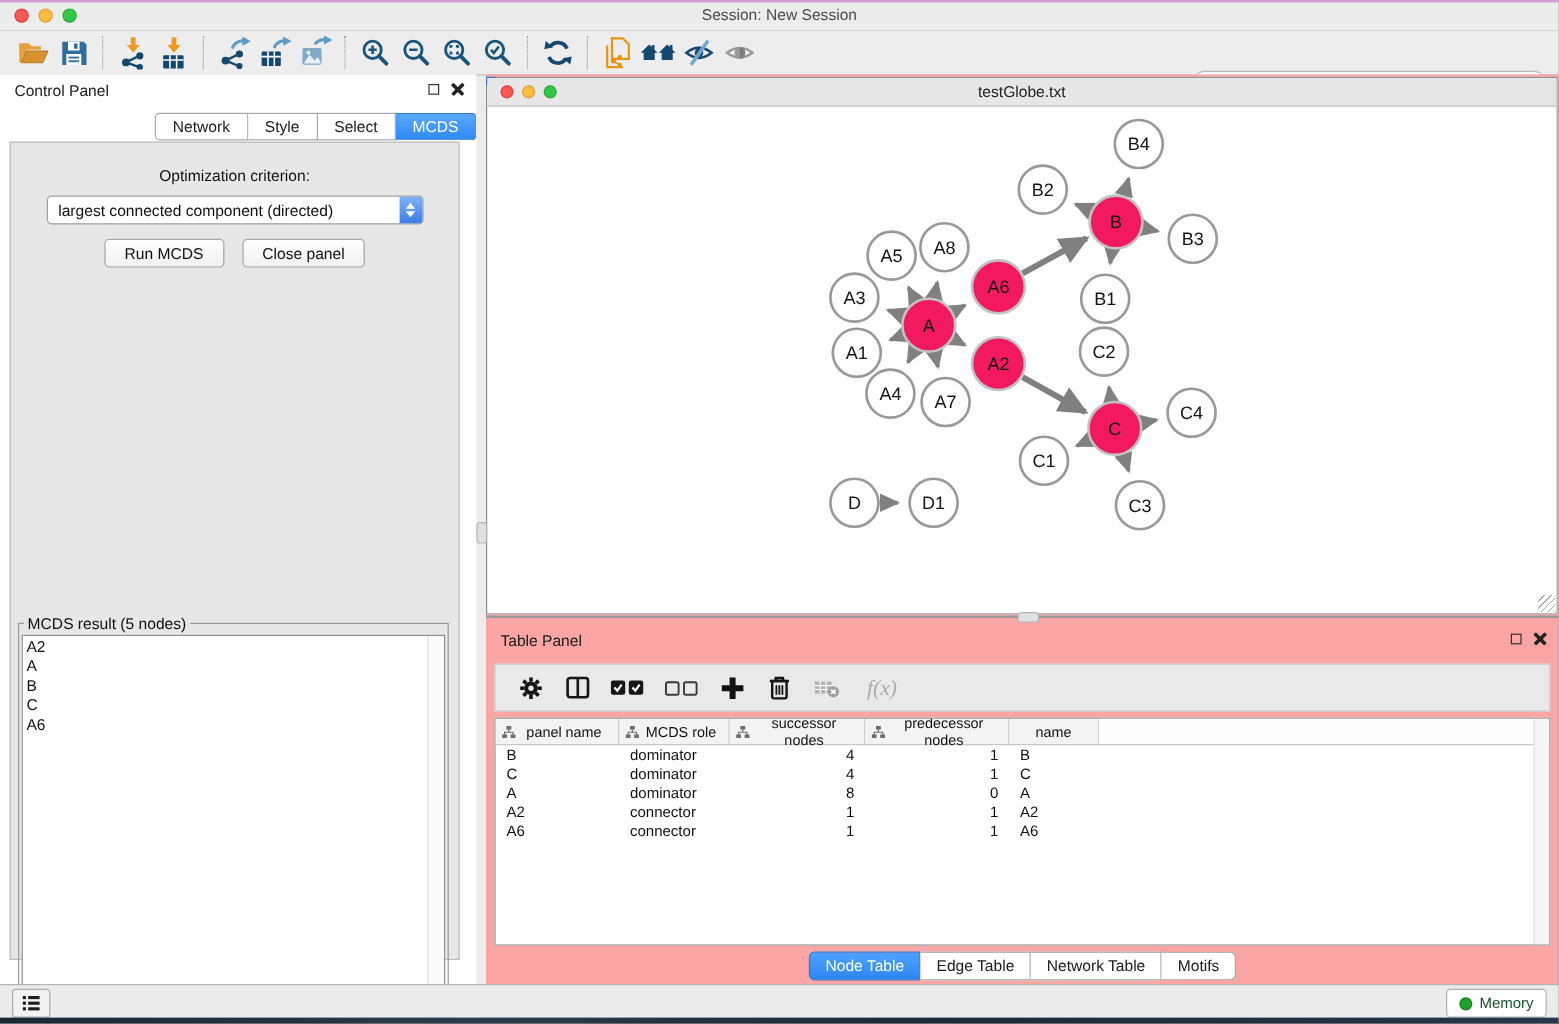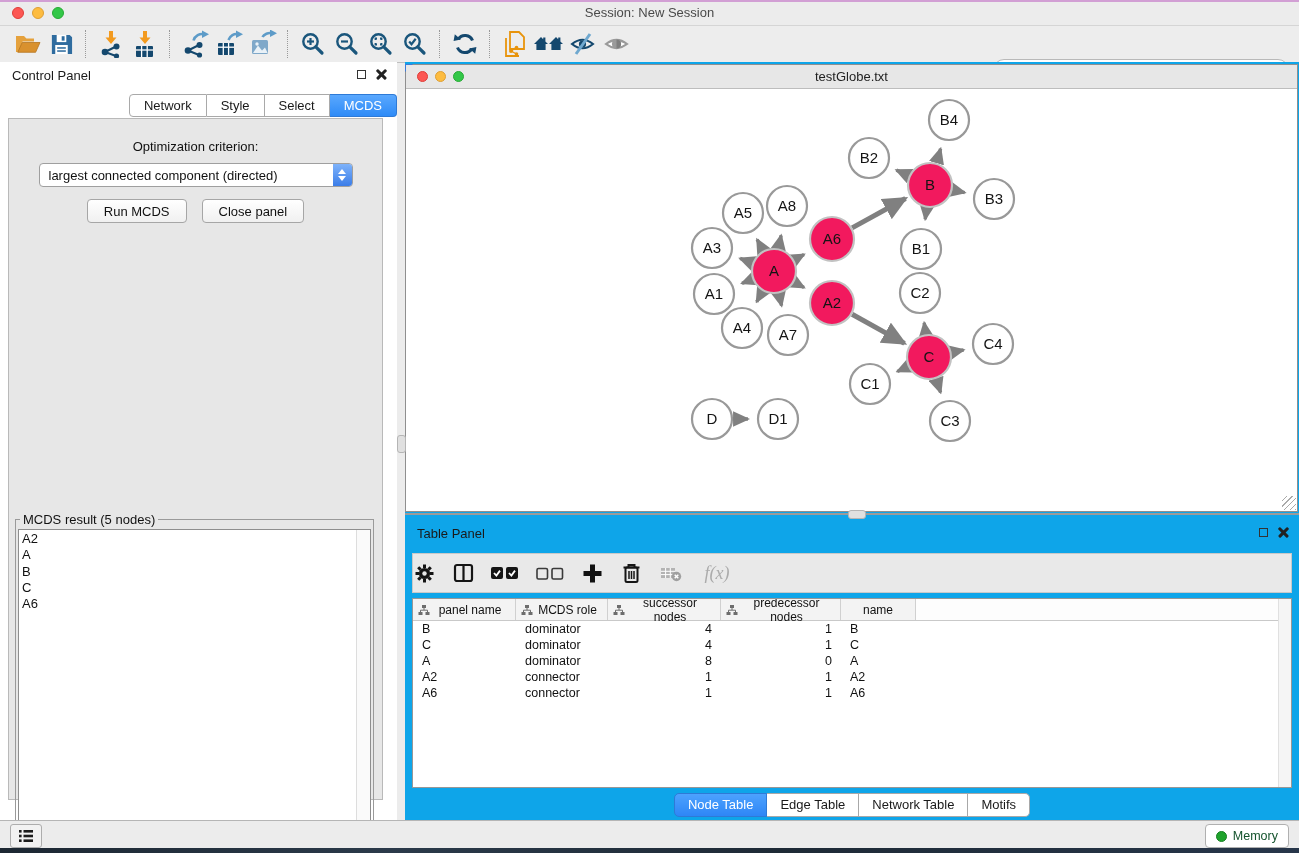--- a/index.html
+++ b/index.html
@@ -53,42 +53,42 @@
   .mac-btn{height:22px;padding:0 16px;background:linear-gradient(#ffffff,#f0f0f0);border:1px solid #a6a6a6;
     border-radius:4px;font-size:13px;color:#111;display:flex;align-items:center;font-family:"Liberation Sans",sans-serif;}
   fieldset.mcds-result{position:absolute;left:6px;right:8px;top:393px;height:320px;border:1px solid #9a9a9a;
     margin:0;padding:2px;}
   fieldset.mcds-result legend{font-size:13px;color:#111;padding:0 3px;margin-left:2px;}
   .result-list{position:relative;width:100%;height:100%;background:#fff;border:1px solid #8e8e8e;
     box-sizing:border-box;overflow:hidden;}
   .result-list ul{margin:1px 0 0 3px;padding:0;list-style:none;font-size:13px;line-height:16.3px;color:#111;}
   .result-scroll{position:absolute;right:0;top:0;width:13px;height:100%;background:#fafafa;border-left:1px solid #ddd;}
   
-  .right-region{position:absolute;left:405px;top:62px;width:894px;height:758px;background:#0ea5e9;}
+  .right-region{position:absolute;left:405px;top:62px;width:894px;height:758px;background:#fca5a5;}
   .net-window{position:absolute;left:0;top:2px;width:893px;height:448px;background:#fff;
     border:1px solid #8f8f8f;box-sizing:border-box;}
   .net-window::before{content:"";position:absolute;left:-1px;top:-1px;border-top:8px solid #3c7bd9;
     border-right:8px solid transparent;}
   .net-titlebar{position:absolute;left:0;top:0;width:100%;height:24px;background:#e7e7e7;
     border-bottom:1px solid #bdbdbd;box-sizing:border-box;}
   .net-titlebar .tl{width:11px;height:11px;}
   .net-titlebar .tl-group{left:11px;top:6px;gap:7px;}
   .net-title{position:absolute;width:100%;top:4px;text-align:center;font-size:13px;color:#222;}
   .net-canvas{position:absolute;left:1px;top:24px;width:890px;height:422px;background:#fff;overflow:hidden;}
   .resize-grip{position:absolute;right:1px;bottom:1px;width:14px;height:14px;
     background:repeating-linear-gradient(135deg,transparent,transparent 3px,#aaa 3px,#aaa 4px);}
   .vsplit-grip{position:absolute;left:-9px;top:370px;width:7px;height:16px;background:#e0e0e0;
     border:1px solid #b5b5b5;border-radius:3px;}
   .hsplit{position:absolute;left:0;top:451px;width:894px;height:2px;background:#9a9a9a;}
   .hsplit-grip{position:absolute;left:443px;top:-3px;width:16px;height:7px;background:#e0e0e0;
     border:1px solid #b5b5b5;border-radius:3px;}
   
   .table-panel{position:absolute;left:0;top:458px;width:894px;height:300px;}
   .tp-toolbar{position:absolute;left:7px;top:33px;width:880px;height:40px;background:#e9e9e9;
-    border:1px solid #c9c9c9;box-sizing:border-box;display:flex;align-items:center;gap:17px;}
+    border:1px solid #c9c9c9;box-sizing:border-box;display:flex;align-items:center;padding-left:18px;gap:17px;}
   .tp-btn{display:flex;align-items:center;justify-content:center;width:22px;height:22px;}
   .fx{font-family:"Liberation Serif",serif;font-style:italic;font-size:18px;color:#ababab;}
   .data-table{position:absolute;left:7px;top:78px;width:880px;height:190px;background:#fff;
     border:1px solid #979797;box-sizing:border-box;overflow:hidden;}
   .thead{display:flex;height:21px;border-bottom:1px solid #c9c9c9;background:#f3f3f3;}
   .th{display:flex;align-items:center;border-right:1px solid #d0d0d0;box-sizing:border-box;
     font-size:12px;color:#111;padding-left:5px;}
   .th .th-label{flex:1;text-align:center;padding-right:5px;}
   .th.filler{flex:1;background:#fdfdfd;border-right:none;}
   .tr{display:flex;height:16px;align-items:center;}

